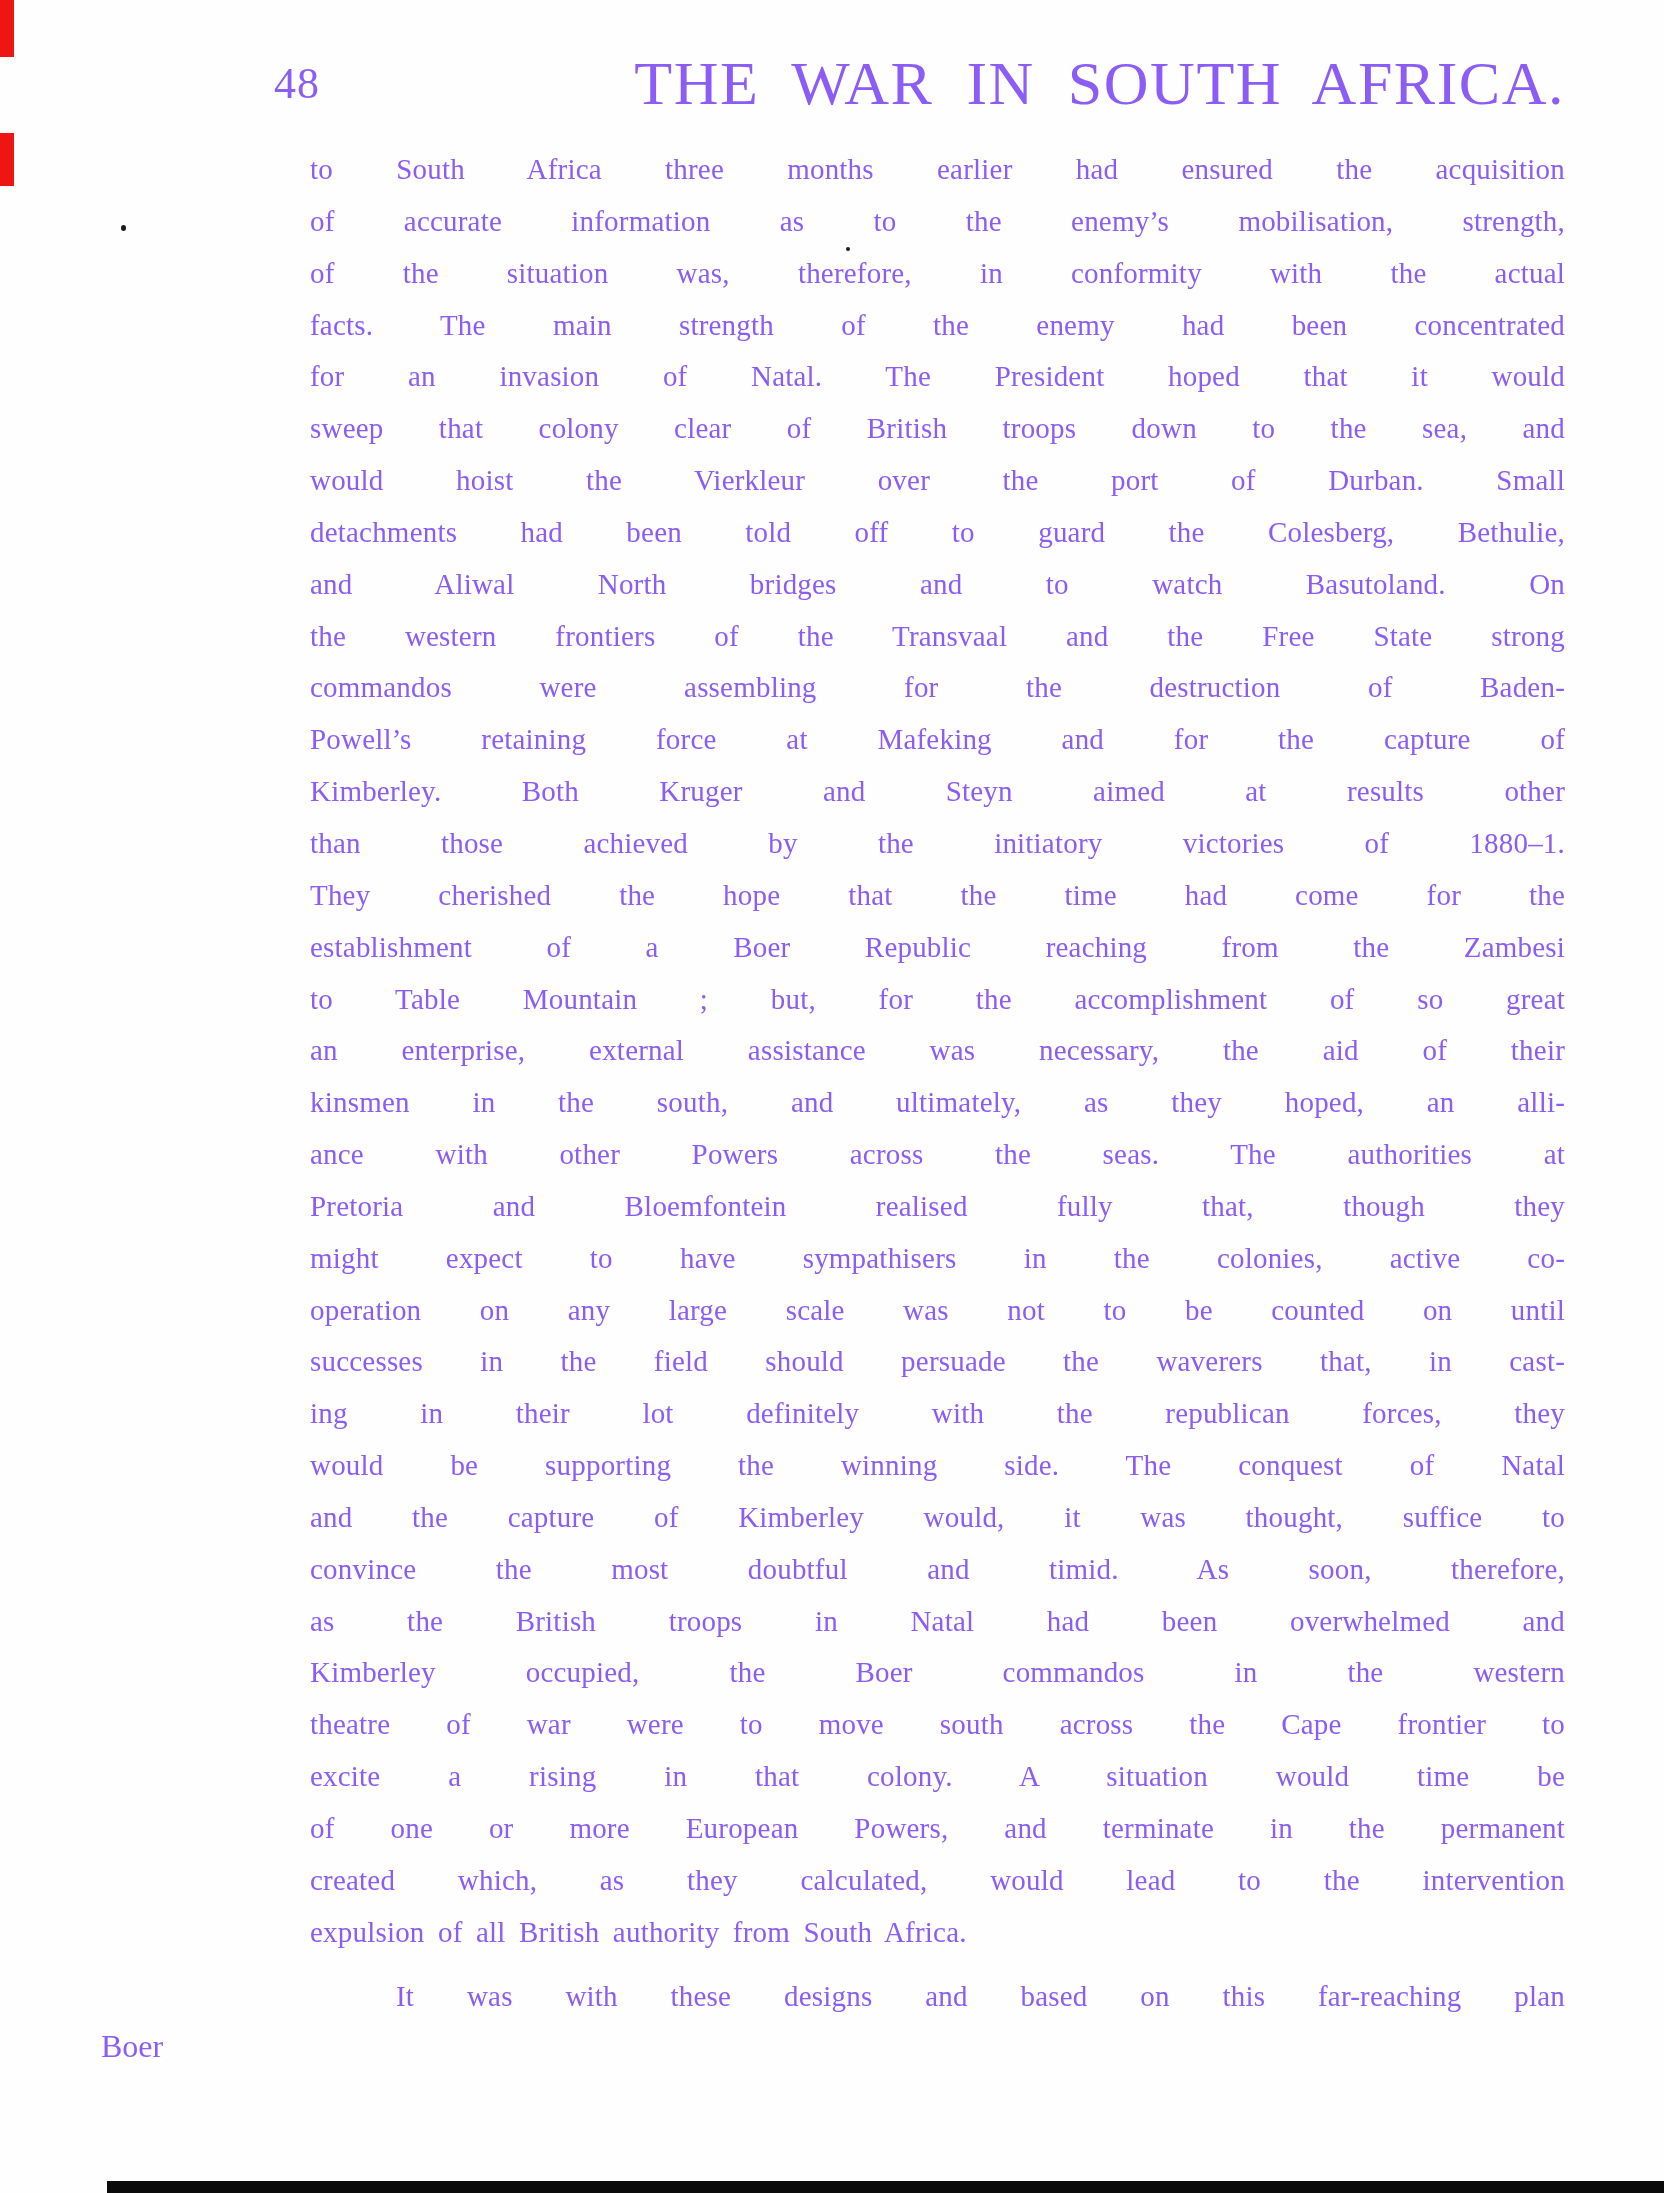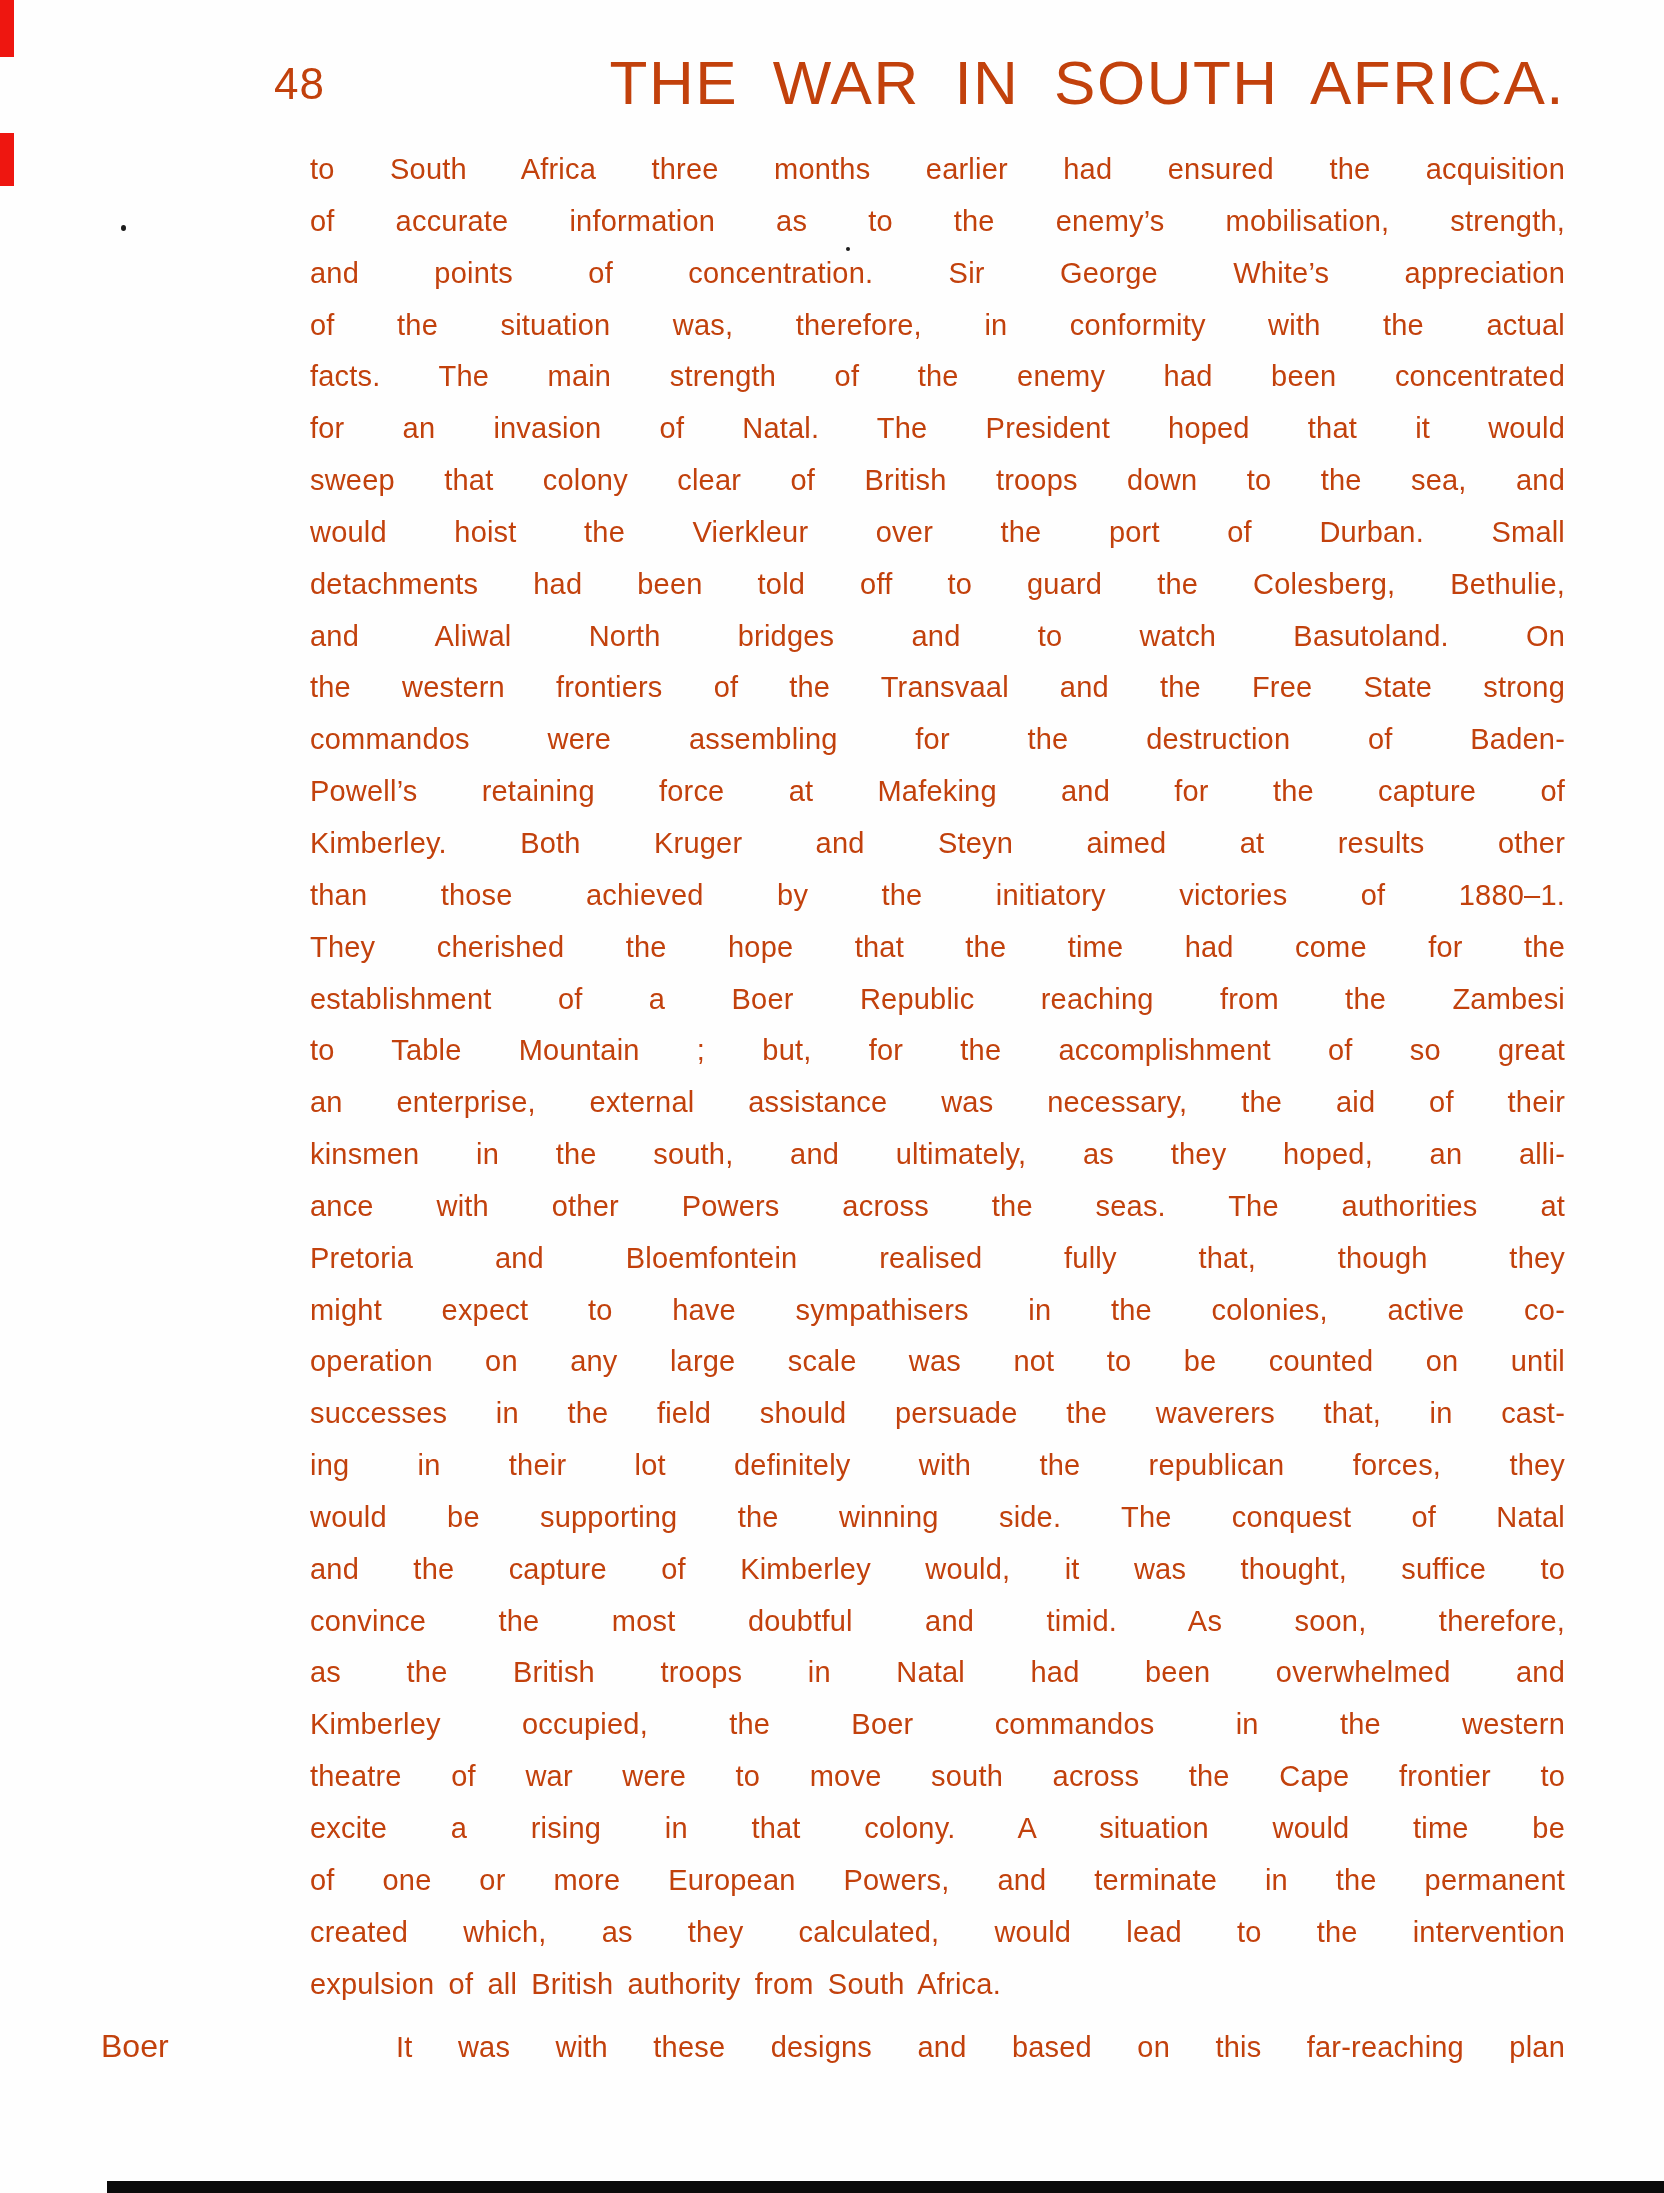--- a/index.html
+++ b/index.html
@@ -2,22 +2,22 @@
 <html><head>
 <meta charset="utf-8">
 <style>
   html, body { margin: 0; padding: 0; background: #ffffff; }
   #page {
     position: relative;
     width: 1664px;
     height: 2193px;
     background: #fefefe;
     overflow: hidden;
-    font-family: Liberation Sans, sans-serif;
-    color: #c2410c;
+    font-family: Liberation Serif, serif;
+    color: #8b5cf6;
   }
   
   #folio {
     position: absolute;
     left: 274px;
     top: 62px;
     font-size: 44px;
     line-height: 44px;
     letter-spacing: 1px;
   }
@@ -97,21 +97,20 @@
   <div class="red-mark" id="red-mark-1" style="background: rgb(238, 22, 16);"></div>
   <div class="red-mark" id="red-mark-2" style="background: rgb(238, 22, 16);"></div>
 
   <div id="folio">48</div>
 
   <div id="running-title">THE WAR IN SOUTH AFRICA.</div>
 
   <div id="text-column">
       <div class="line">to South Africa three months earlier had ensured the acquisition</div>
       <div class="line">of accurate information as to the enemy’s mobilisation, strength,</div>
-      <div class="line">and points of concentration.  Sir George White’s appreciation</div>
       <div class="line">of the situation was, therefore, in conformity with the actual</div>
       <div class="line">facts.  The main strength of the enemy had been concentrated</div>
       <div class="line">for an invasion of Natal.  The President hoped that it would</div>
       <div class="line">sweep that colony clear of British troops down to the sea, and</div>
       <div class="line">would hoist the Vierkleur over the port of Durban.  Small</div>
       <div class="line">detachments had been told off to guard the Colesberg, Bethulie,</div>
       <div class="line">and Aliwal North bridges and to watch Basutoland.  On</div>
       <div class="line">the western frontiers of the Transvaal and the Free State strong</div>
       <div class="line">commandos were assembling for the destruction of Baden-</div>
       <div class="line">Powell’s retaining force at Mafeking and for the capture of</div>

